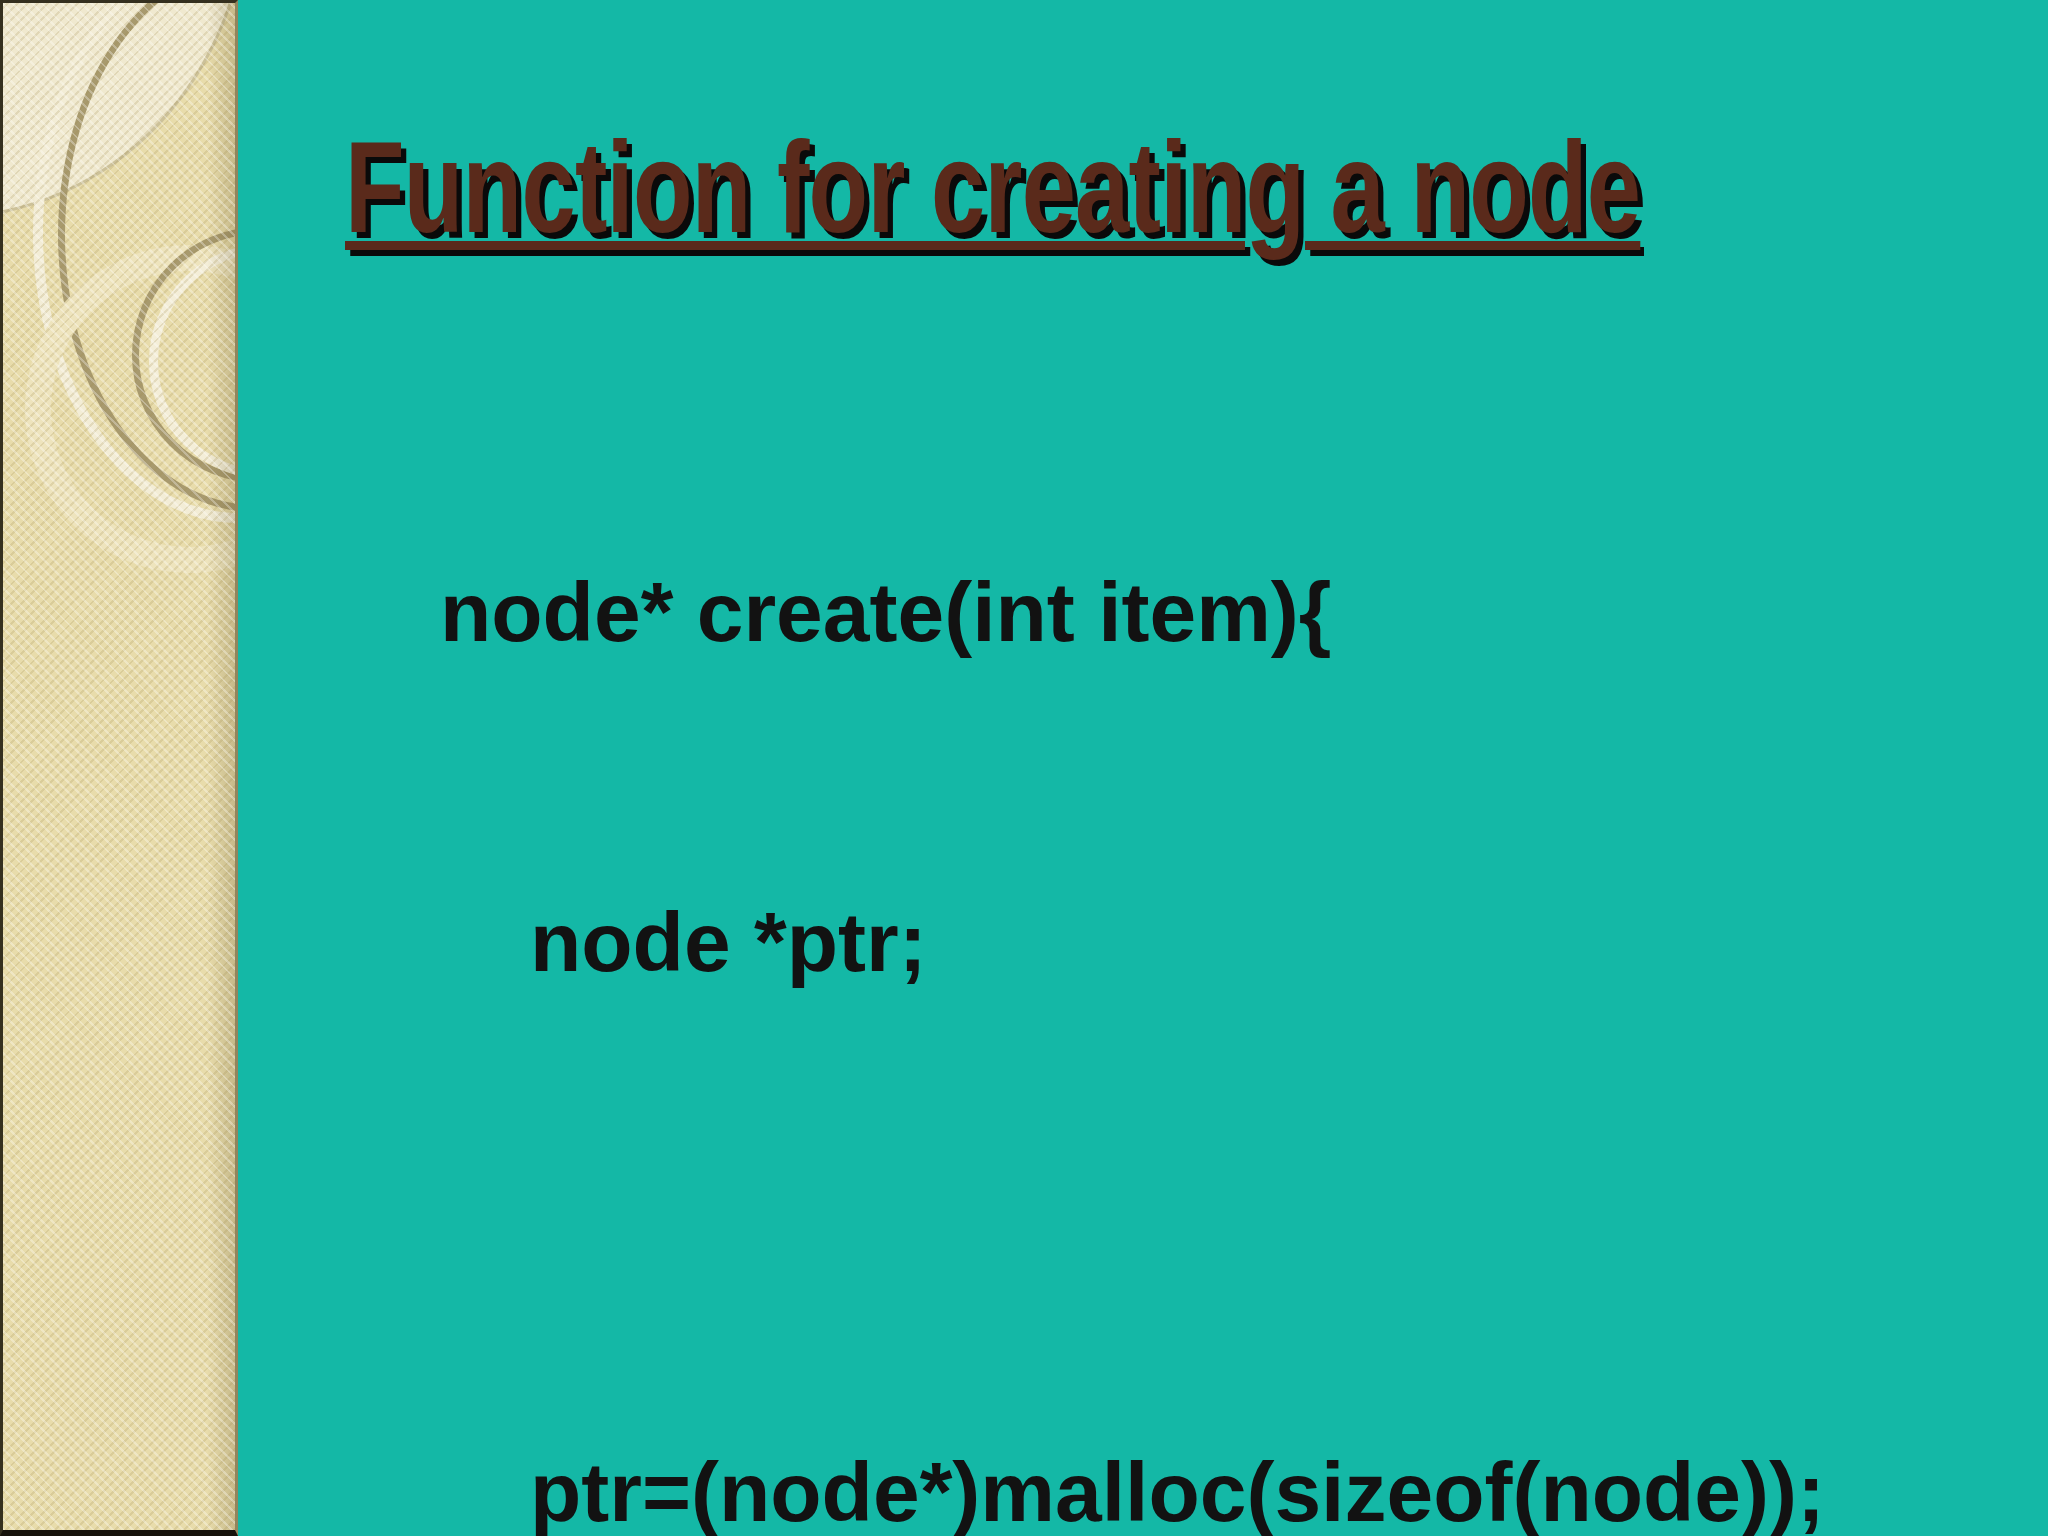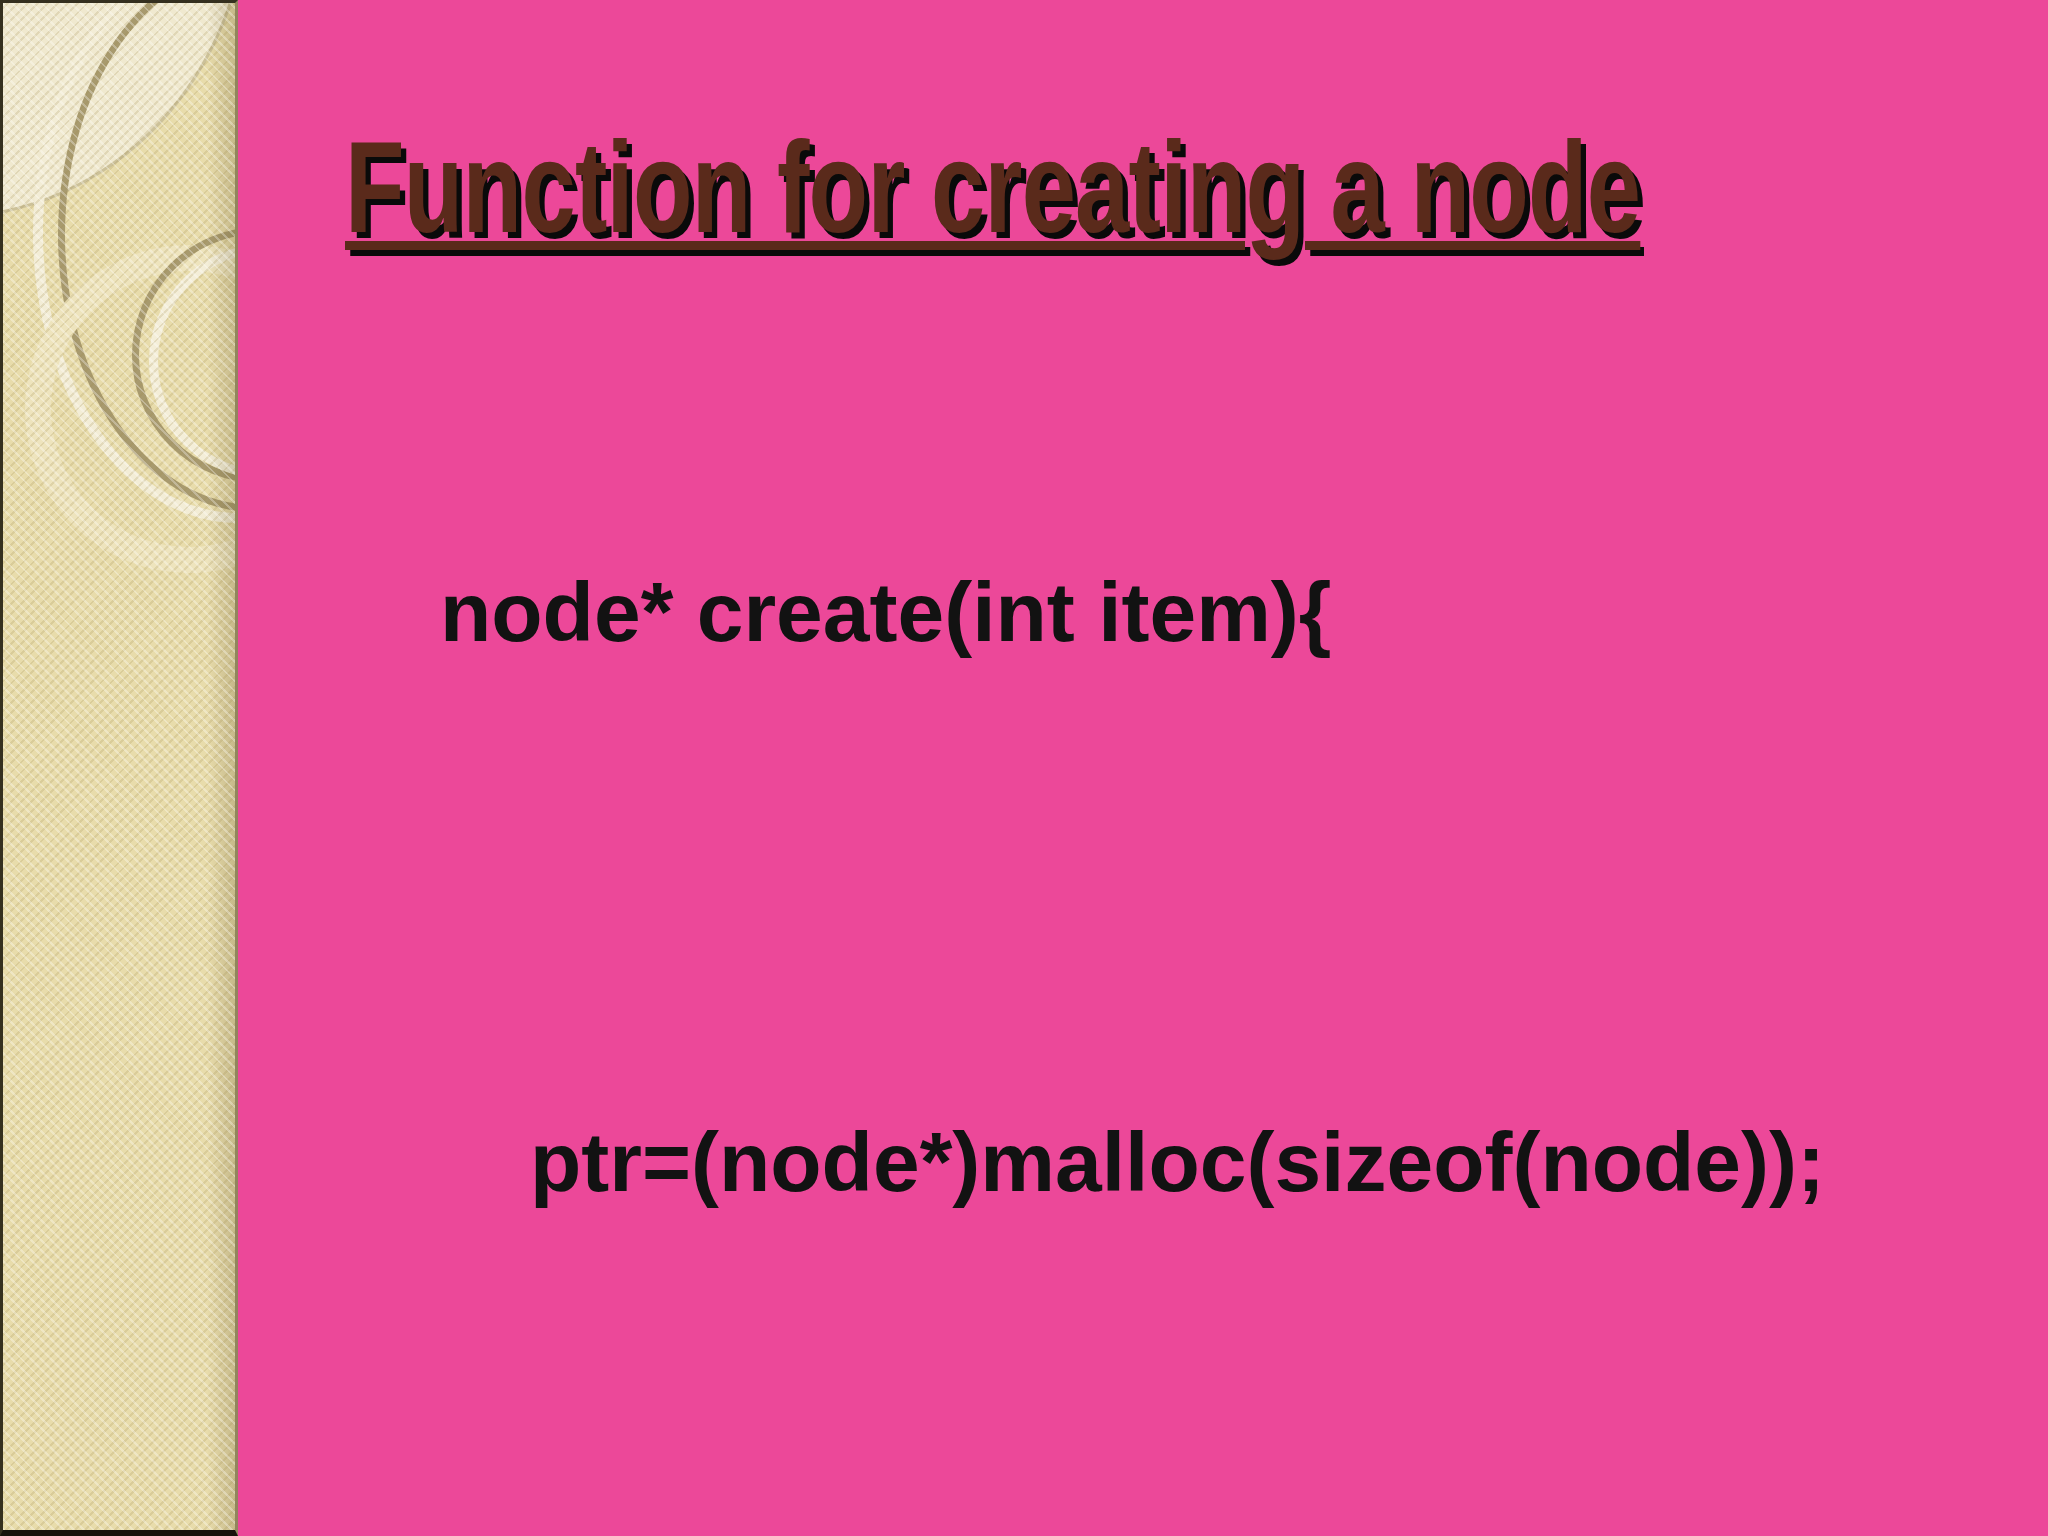--- a/index.html
+++ b/index.html
@@ -1,19 +1,19 @@
 <!DOCTYPE html>
 <html><head>
 <meta charset="utf-8">
 <style>
   html,body{margin:0;padding:0;background:#ffffff;}
   .slide{
     position:relative;
     width:2048px;height:1536px;
-    background:#ec4899;
+    background:#14b8a6;
     overflow:hidden;
     font-family:"Liberation Sans", sans-serif;
   }
 
   
   .sidebar{
     position:absolute;left:0;top:0;bottom:0;
     width:238px;
     background:#e8dcab;
     border-top:3px solid #35301f;
@@ -90,20 +90,21 @@
     <div class="shape ring-a-tan"></div>
     <div class="shape ring-b-thick"></div>
     <div class="shape ring-c-tan"></div>
     <div class="shape ring-c-cream"></div>
   </div>
 
   <h1 class="title">Function for creating a node</h1>
 
   <div class="code">
     <div class="line indent-0">node* create(int item){</div>
+    <div class="line indent-1">node *ptr;</div>
     <div class="line indent-1 gap-above">ptr=(node*)malloc(sizeof(node));</div>
     
     
     
     
   </div>
 
 </div>
 
 </body></html>

